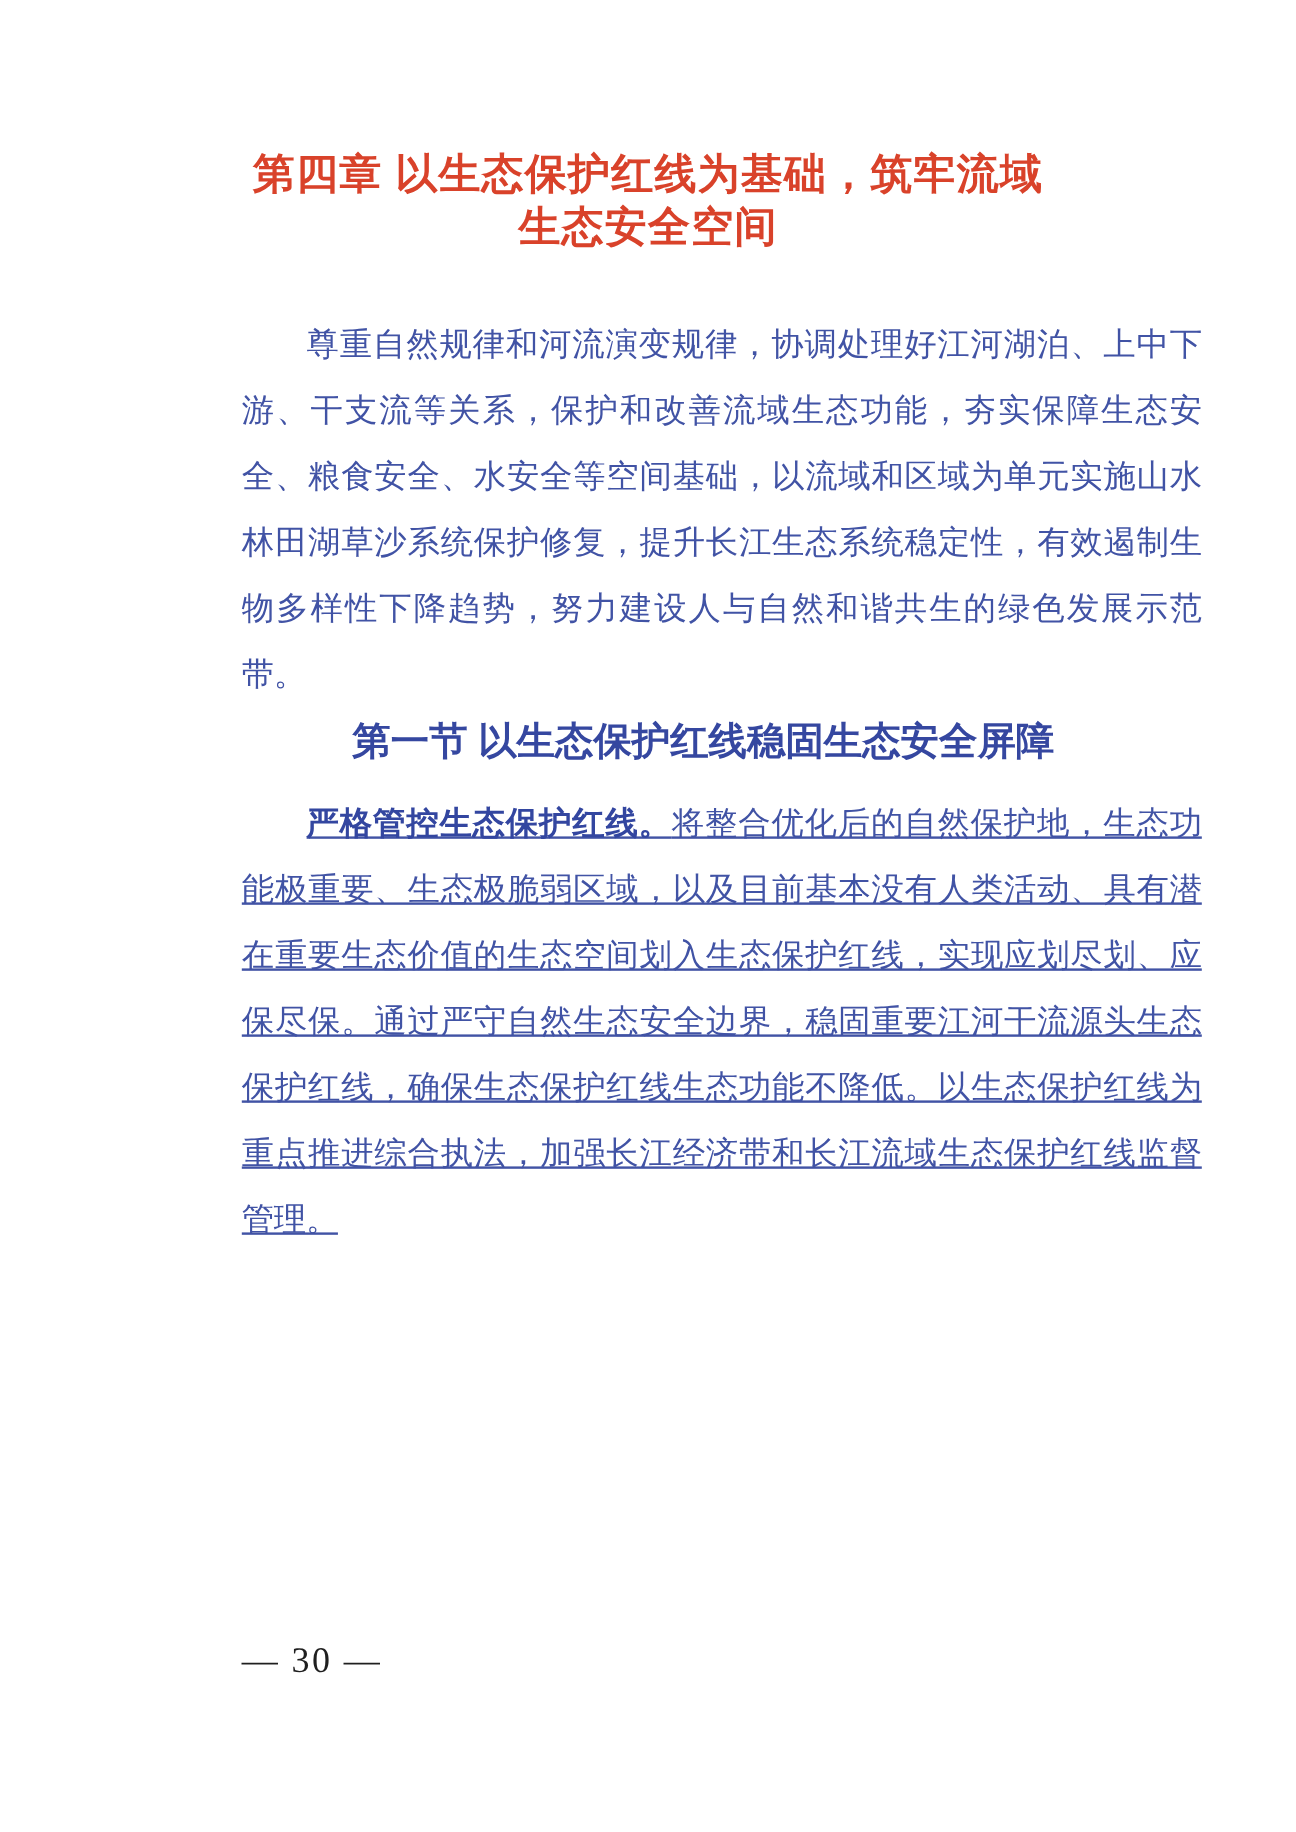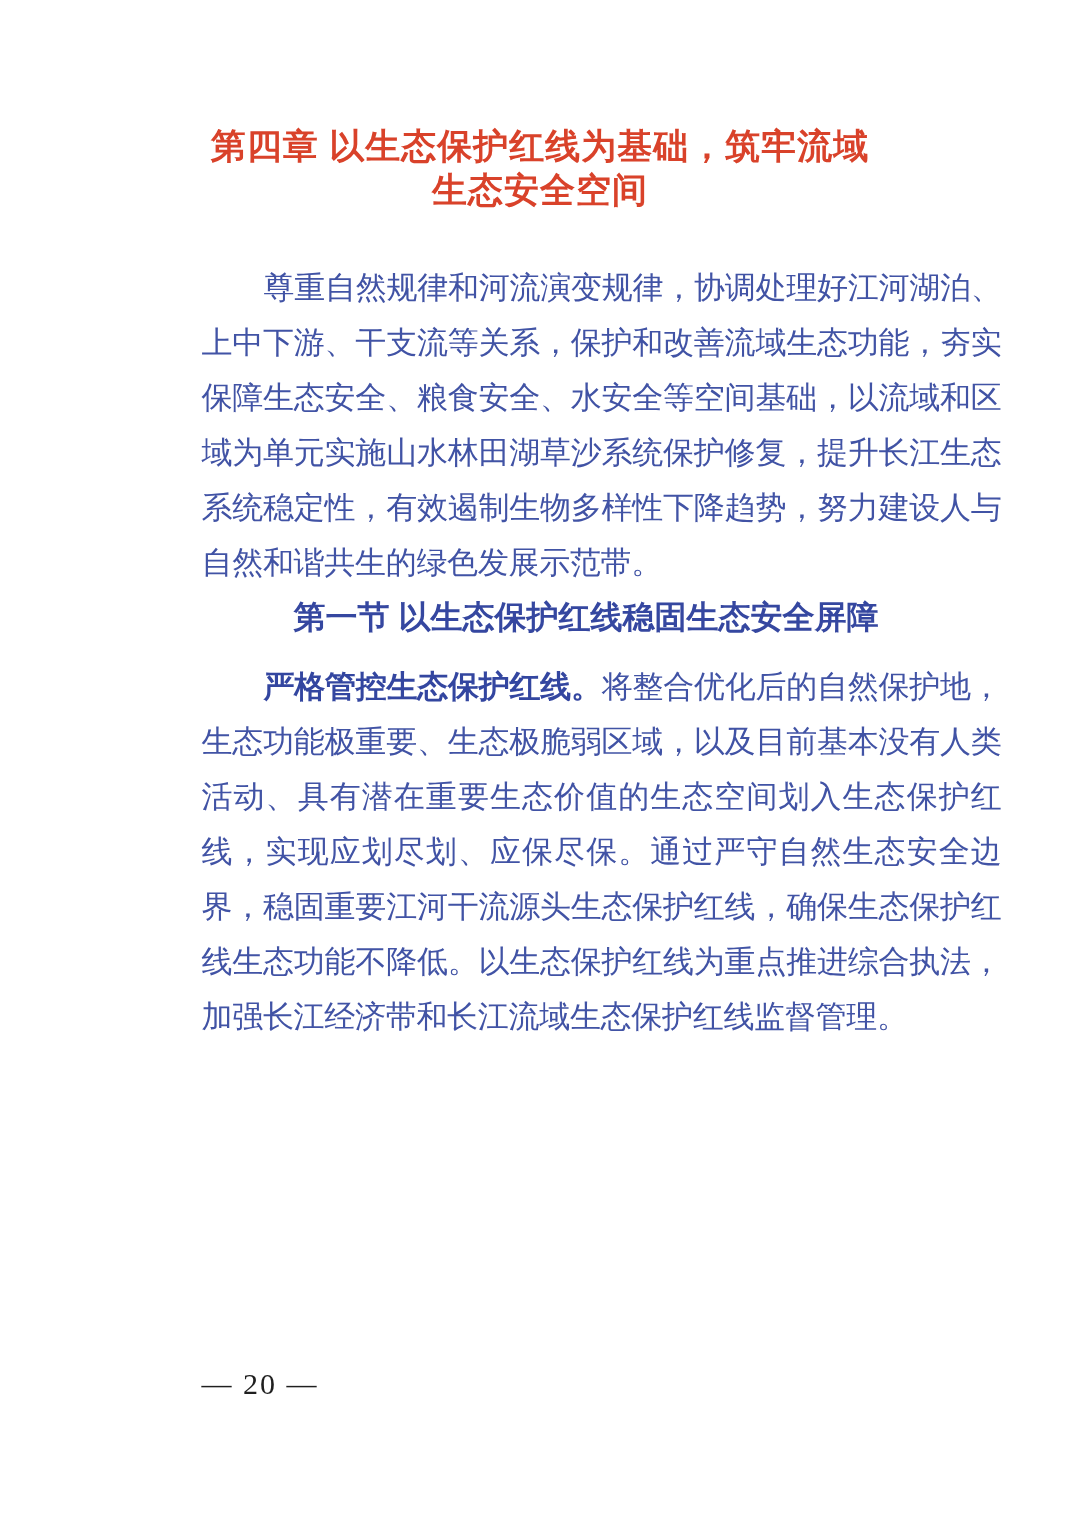--- a/index.html
+++ b/index.html
@@ -24,39 +24,40 @@
     font-family: "Liberation Sans", "DejaVu Sans", sans-serif;
     font-weight: 700;
     font-size: 35px;
     line-height: 44px;
     letter-spacing: 1px;
     color: var(--color-chapter_title, #d9422a);
   }
   .body-paragraph {
     margin: 48px 0 0 0;
     width: 800px;
-    font-size: 31px;
+    font-size: 27px;
     line-height: 55px;
     letter-spacing: -0.3px;
     color: var(--color-body_text, #4153a5);
     text-align: justify;
     text-justify: inter-ideograph;
     text-indent: 2em;
   }
   .section-title {
     margin: 0;
     text-align: right;
     font-family: "Liberation Sans", "DejaVu Sans", sans-serif;
     font-weight: 700;
     font-size: 32px;
     line-height: 55px;
     color: var(--color-section_title, #3547a0);
   }
   .section-paragraph {
     margin-top: 14px;
+    text-decoration: underline;
   }
   .lead-sentence {
     font-family: "Liberation Sans", "DejaVu Sans", sans-serif;
     font-weight: 700;
     color: var(--color-lead_text, #3346a0);
   }
   .page-number {
     position: absolute;
     left: 140px;
     top: 1352px;
@@ -73,15 +74,15 @@
 <div class="page">
 
   <h1 class="chapter-title">第四章 以生态保护红线为基础，筑牢流域生态安全空间</h1>
 
   <p class="body-paragraph">尊重自然规律和河流演变规律，协调处理好江河湖泊、上中下游、干支流等关系，保护和改善流域生态功能，夯实保障生态安全、粮食安全、水安全等空间基础，以流域和区域为单元实施山水林田湖草沙系统保护修复，提升长江生态系统稳定性，有效遏制生物多样性下降趋势，努力建设人与自然和谐共生的绿色发展示范带。</p>
 
   <h2 class="section-title">第一节 以生态保护红线稳固生态安全屏障</h2>
 
   <p class="body-paragraph section-paragraph"><span class="lead-sentence">严格管控生态保护红线。</span><span>将整合优化后的自然保护地，生态功能极重要、生态极脆弱区域，以及目前基本没有人类活动、具有潜在重要生态价值的生态空间划入生态保护红线，实现应划尽划、应保尽保。通过严守自然生态安全边界，稳固重要江河干流源头生态保护红线，确保生态保护红线生态功能不降低。以生态保护红线为重点推进综合执法，加强长江经济带和长江流域生态保护红线监督管理。</span></p>
 
-  <div class="page-number">— 20 —</div>
+  <div class="page-number">— 30 —</div>
 
 </div>
 
 </body></html>

